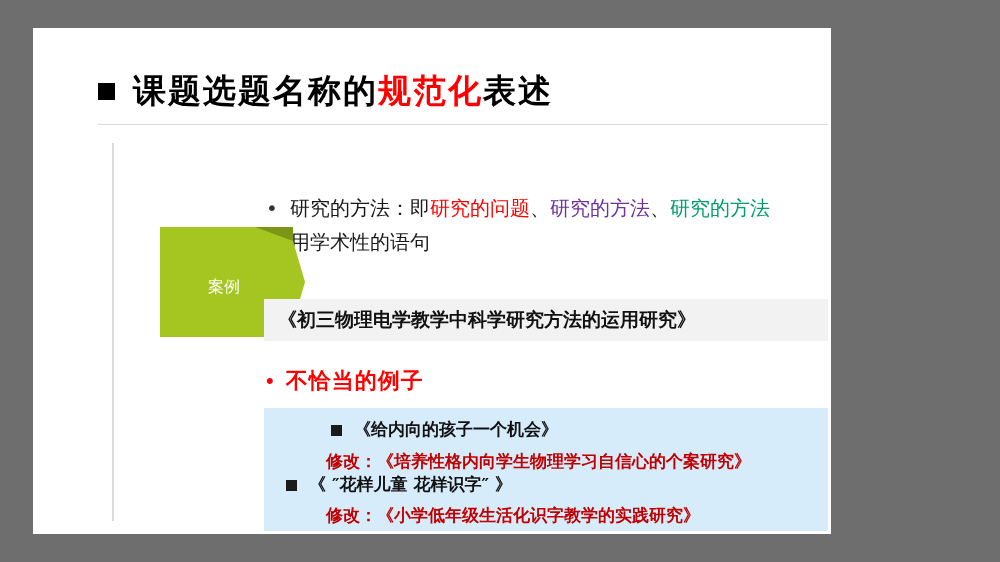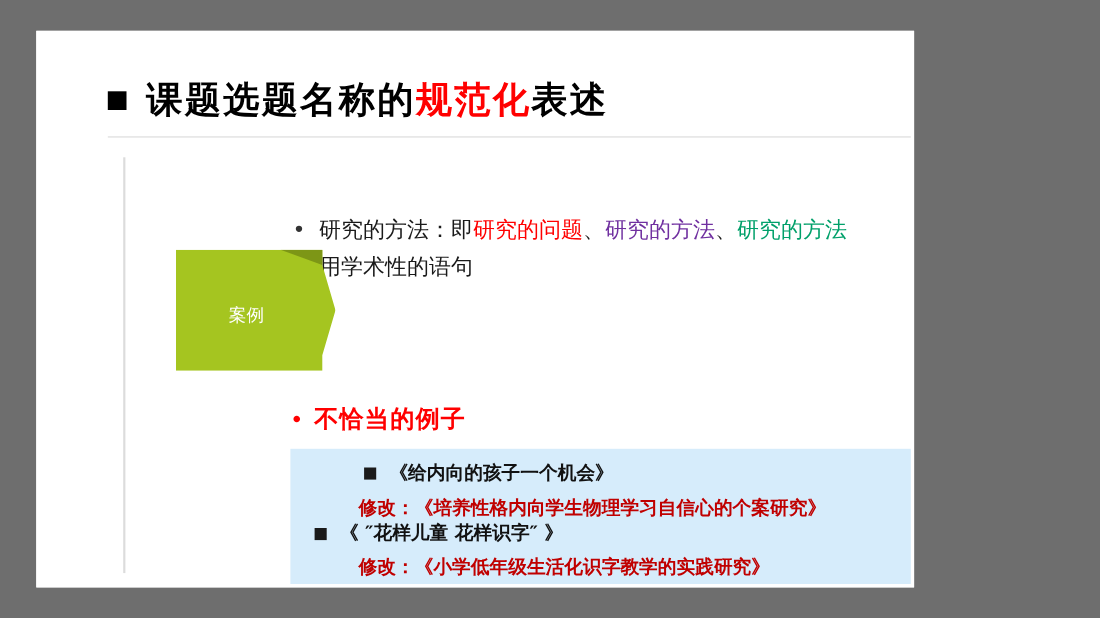--- a/index.html
+++ b/index.html
@@ -238,20 +238,23 @@
 
       <div class="callout">
         <svg width="145" height="110" viewBox="0 0 145 110">
           <polygon points="0,0 95,0 133,0 133,14 145,55 133,96 133,110 0,110" fill="#a5c520"></polygon>
           <polygon points="95,0 133,0 133,14" fill="#7d9616"></polygon>
           <polygon points="133,96 133,110 95,110" fill="#7d9616" opacity="0"></polygon>
         </svg>
         <div class="callout-label">案例</div>
       </div>
 
+      <div class="example-bar">
+        <div class="example-bar-text">《初三物理电学教学中科学研究方法的运用研究》</div>
+      </div>
 
       <div class="bad-head">
         <span class="dot2">•</span>
         <span class="bad-head-text">不恰当的例子</span>
       </div>
 
       <div class="blue-box">
         <div class="bb-item" style="left:35px; top:10px;padding-left:32px;">
           <span class="sq"></span>
           <span class="bb-text">《给内向的孩子一个机会》</span>

